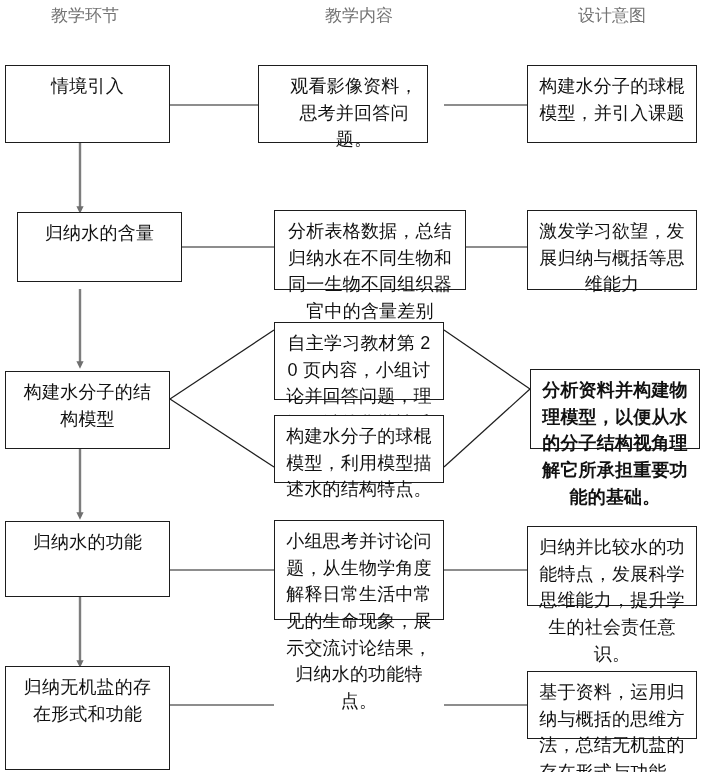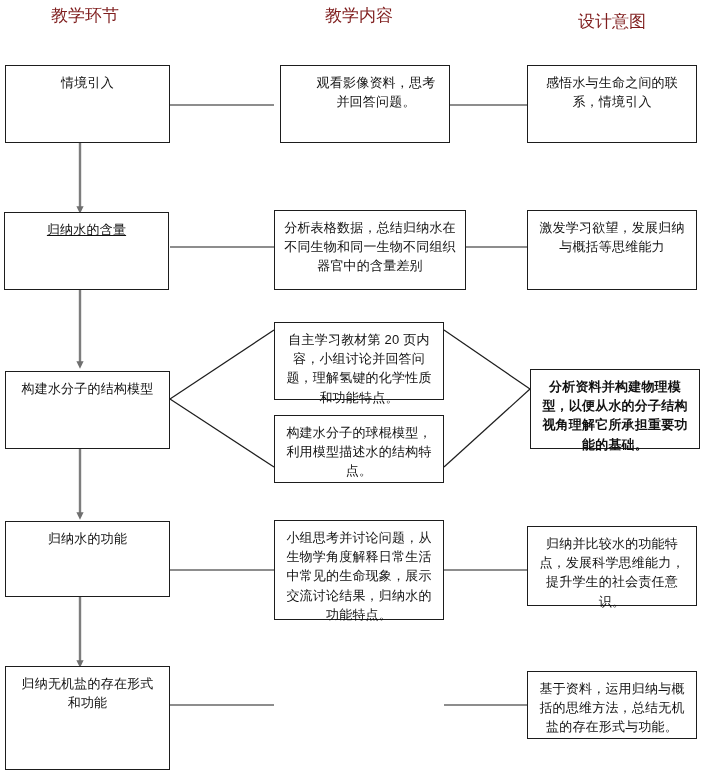--- a/index.html
+++ b/index.html
@@ -17,28 +17,28 @@
     height: 772px;
     overflow: hidden;
     background: #ffffff;
   }
   .col-header {
     position: absolute;
     font-size: 17px;
     line-height: 1.2;
     text-align: center;
     white-space: nowrap;
-    color: #7f1d1d;
+    color: #737373;
   }
   .node {
     position: absolute;
     box-sizing: border-box;
     border: 1px solid #1d1d1d;
     background: #ffffff;
-    font-size: 13px;
+    font-size: 18px;
     line-height: 1.48;
     color: #111;
     text-align: center;
     padding: 7px 9px 0 9px;
     letter-spacing: 0.2px;
     word-break: break-all;
   }
   .node.stage {
     display: flex;
     align-items: flex-start;
@@ -63,21 +63,21 @@
   .branch { stroke: #1d1d1d; stroke-width: 1.2; fill: none; }
   .vflow { stroke: #7d7d7d; stroke-width: 2.4; }
 </style>
 </head>
 <body>
 
 <div id="canvas">
 
   <div class="col-header" style="left:0px; top:6px; width:170px;">教学环节</div>
   <div class="col-header" style="left:274px; top:6px; width:170px;">教学内容</div>
-  <div class="col-header" style="left:527px; top:12px; width:170px;">设计意图</div>
+  <div class="col-header" style="left:527px; top:6px; width:170px;">设计意图</div>
 
   <svg id="wires" viewBox="0 0 711 772">
     <defs>
       <marker id="flowArrow" markerWidth="9" markerHeight="9" refX="4.3" refY="4.2" orient="auto" markerUnits="userSpaceOnUse">
         <path d="M0.6,0.6 L8,4.2 L0.6,7.8 z" fill="#6f6f6f"></path>
       </marker>
     </defs>
 
     <line class="hline" x1="170" y1="105" x2="274" y2="105"></line>
     <line class="hline" x1="444" y1="105" x2="527" y2="105"></line>
@@ -99,28 +99,28 @@
 
     <line class="vflow" x1="80" y1="143" x2="80" y2="210" marker-end="url(#flowArrow)"></line>
     <line class="vflow" x1="80" y1="289" x2="80" y2="365" marker-end="url(#flowArrow)"></line>
     <line class="vflow" x1="80" y1="449" x2="80" y2="516" marker-end="url(#flowArrow)"></line>
     <line class="vflow" x1="80" y1="597" x2="80" y2="664" marker-end="url(#flowArrow)"></line>
   </svg>
 
   <div class="node stage" style="left:5px; top:65px; width:165px; height:78px;">
     <span>情境引入</span>
   </div>
-  <div class="node content" style="left:280px; top:65px; width:170px; height:78px;padding-left:31px;">
+  <div class="node content" style="left:258px; top:65px; width:170px; height:78px;padding-left:31px;">
     <span>观看影像资料，思考并回答问题。</span>
   </div>
   <div class="node intent" style="left:527px; top:65px; width:170px; height:78px;">
-    <span>感悟水与生命之间的联系，情境引入</span>
+    <span>构建水分子的球棍模型，并引入课题</span>
   </div>
 
-  <div class="node stage" style="left:4px; top:212px; width:165px; height:78px;text-decoration:underline;">
+  <div class="node stage" style="left:17px; top:212px; width:165px; height:70px;">
     <span>归纳水的含量</span>
   </div>
   <div class="node content" style="left:274px; top:210px; width:192px; height:80px;">
     <span>分析表格数据，总结归纳水在不同生物和同一生物不同组织器官中的含量差别</span>
   </div>
   <div class="node intent" style="left:527px; top:210px; width:170px; height:80px;">
     <span>激发学习欲望，发展归纳与概括等思维能力</span>
   </div>
 
   <div class="node stage" style="left:5px; top:371px; width:165px; height:78px;">

